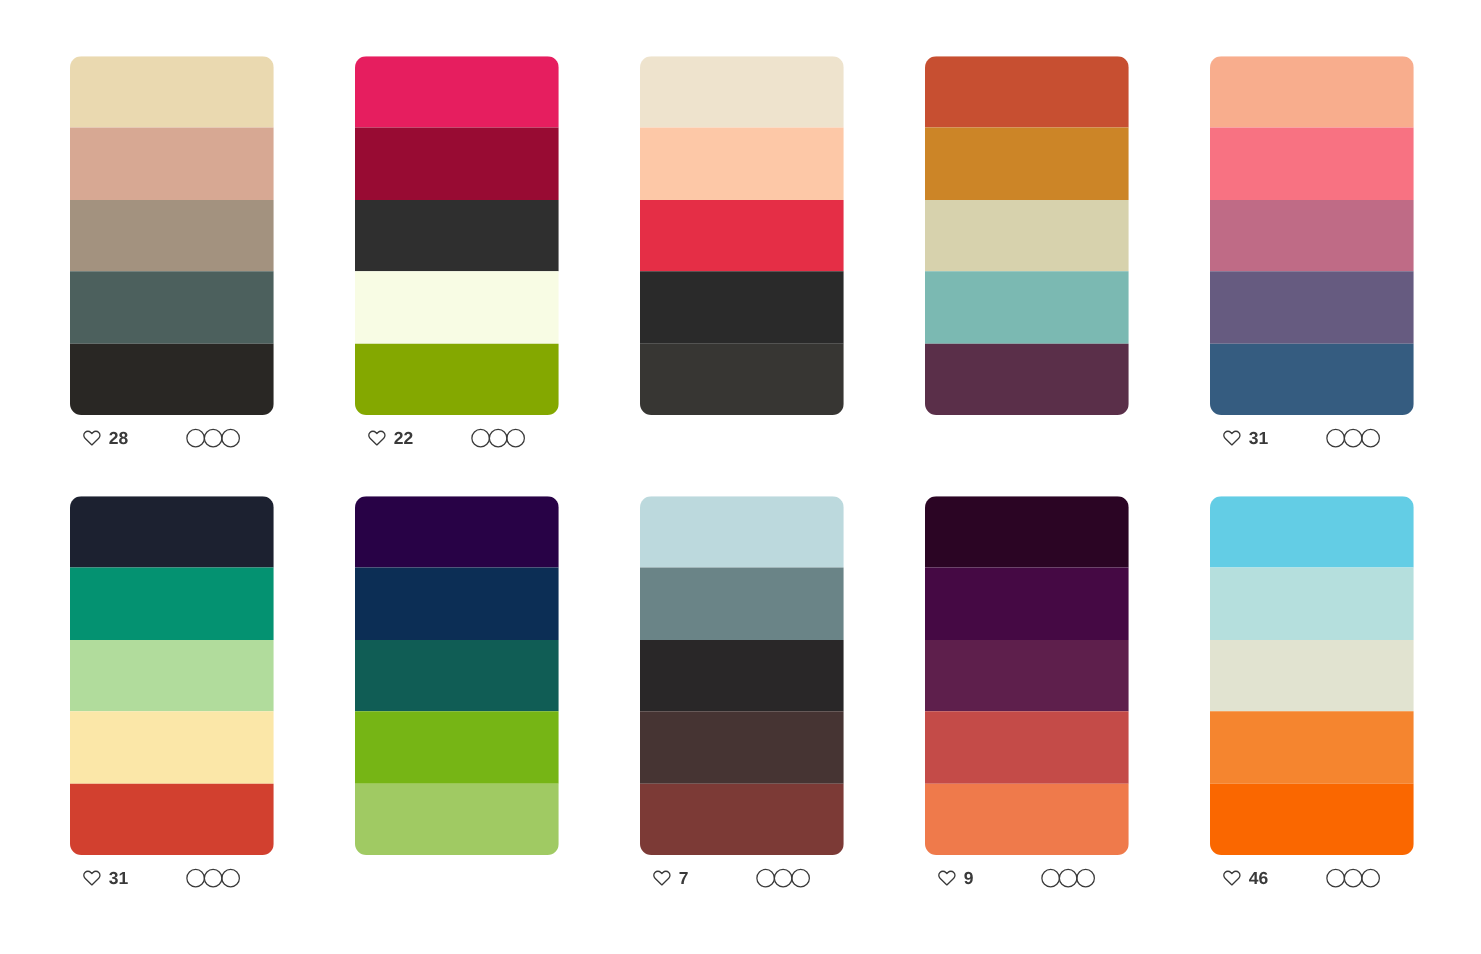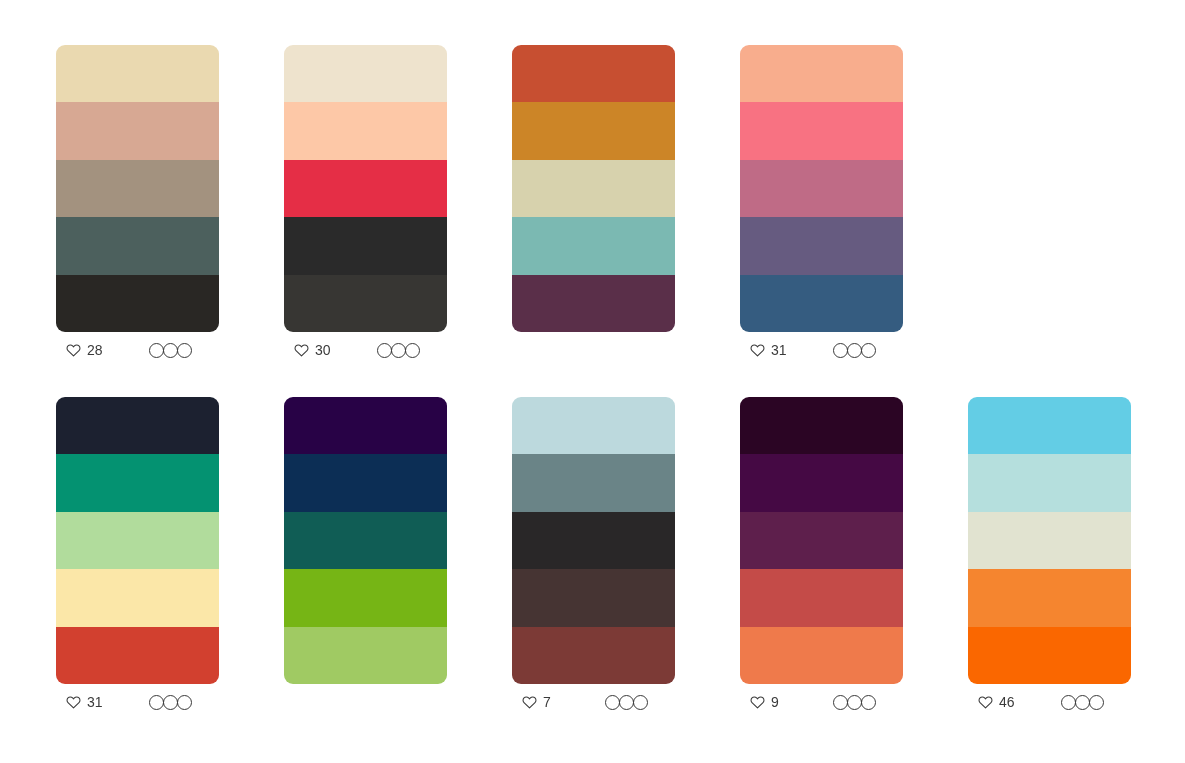--- a/index.html
+++ b/index.html
@@ -25,20 +25,21 @@
     display: flex;
     flex-direction: row;
     gap: 65px;
     height: 323px;
   }
 
   .palette-card {
     width: 163px;
     display: flex;
     flex-direction: column;
+    font-weight: bold;
   }
 
   .swatch-stack {
     width: 163px;
     height: 287px;
     border-radius: 9px;
     overflow: hidden;
     display: flex;
     flex-direction: column;
   }
@@ -119,41 +120,50 @@
           </div>
           <div class="dots-group">
             <span class="dot-circle"></span>
             <span class="dot-circle"></span>
             <span class="dot-circle"></span>
           </div>
         </div>
       </div>
       <div class="palette-card">
         <div class="swatch-stack">
+          <div class="swatch" style="background: rgb(230, 30, 95);"></div>
+          <div class="swatch" style="background: rgb(152, 11, 51);"></div>
+          <div class="swatch" style="background: rgb(47, 47, 47);"></div>
+          <div class="swatch" style="background: rgb(248, 252, 228);"></div>
+          <div class="swatch" style="background: rgb(132, 168, 0);"></div>
+        </div>
+        <div class="card-footer">
+          <div class="like-group">
+            <span class="heart-icon">
+              <svg viewBox="0 0 24 22" width="15" height="14" aria-hidden="true">
+                <path d="M12 20.5 3.2 11.9a5.2 5.2 0 0 1 0-7.4 5.2 5.2 0 0 1 7.4 0L12 5.9l1.4-1.4a5.2 5.2 0 0 1 7.4 0 5.2 5.2 0 0 1 0 7.4Z" fill="none" stroke="#3a3a3a" stroke-width="1.7" stroke-linejoin="round"></path>
+              </svg>
+            </span>
+            <span class="like-count">22</span>
+          </div>
+          <div class="dots-group">
+            <span class="dot-circle"></span>
+            <span class="dot-circle"></span>
+            <span class="dot-circle"></span>
+          </div>
+        </div>
+      </div>
+      <div class="palette-card">
+        <div class="swatch-stack">
           <div class="swatch" style="background: rgb(238, 227, 205);"></div>
           <div class="swatch" style="background: rgb(253, 200, 167);"></div>
           <div class="swatch" style="background: rgb(229, 46, 70);"></div>
           <div class="swatch" style="background: rgb(42, 42, 42);"></div>
           <div class="swatch" style="background: rgb(55, 54, 51);"></div>
         </div>
-        <div class="card-footer">
-          <div class="like-group">
-            <span class="heart-icon">
-              <svg viewBox="0 0 24 22" width="15" height="14" aria-hidden="true">
-                <path d="M12 20.5 3.2 11.9a5.2 5.2 0 0 1 0-7.4 5.2 5.2 0 0 1 7.4 0L12 5.9l1.4-1.4a5.2 5.2 0 0 1 7.4 0 5.2 5.2 0 0 1 0 7.4Z" fill="none" stroke="#3a3a3a" stroke-width="1.7" stroke-linejoin="round"></path>
-              </svg>
-            </span>
-            <span class="like-count">30</span>
-          </div>
-          <div class="dots-group">
-            <span class="dot-circle"></span>
-            <span class="dot-circle"></span>
-            <span class="dot-circle"></span>
-          </div>
-        </div>
       </div>
       <div class="palette-card">
         <div class="swatch-stack">
           <div class="swatch" style="background: rgb(199, 79, 49);"></div>
           <div class="swatch" style="background: rgb(204, 133, 39);"></div>
           <div class="swatch" style="background: rgb(215, 210, 173);"></div>
           <div class="swatch" style="background: rgb(123, 185, 178);"></div>
           <div class="swatch" style="background: rgb(90, 47, 73);"></div>
         </div>
       </div>

